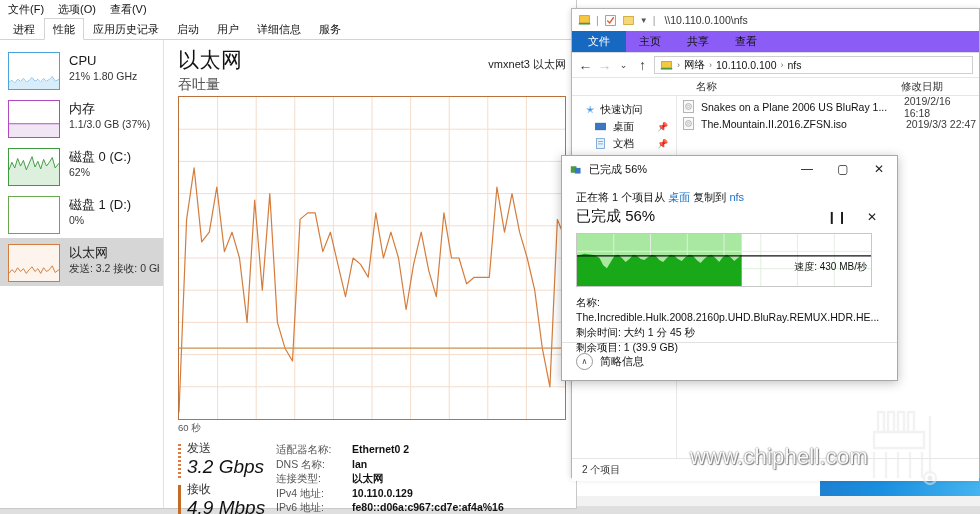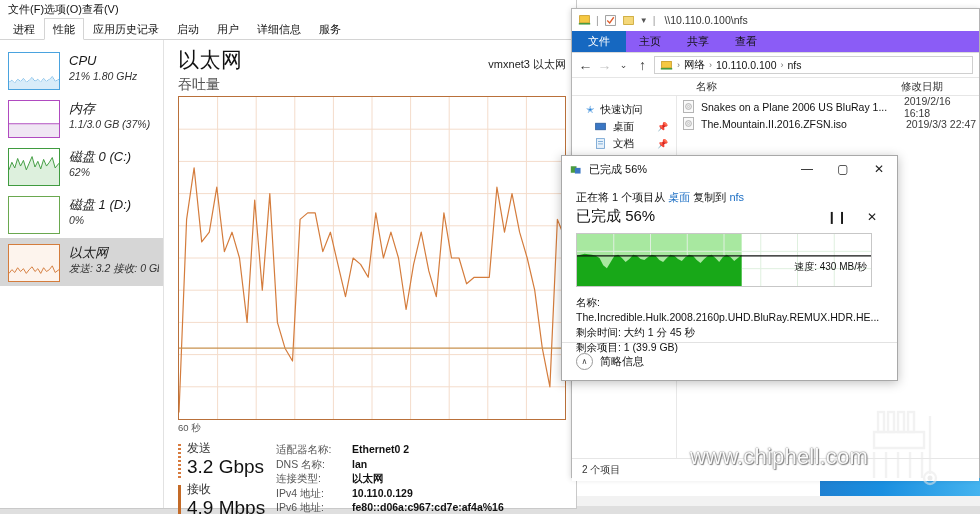--- a/index.html
+++ b/index.html
@@ -17,36 +17,36 @@
 
   
   #wm-logo{position:absolute;right:6px;bottom:28px;width:110px;height:78px;opacity:.55;}
   #wm-text{position:absolute;right:112px;bottom:44px;font-size:22px;color:#fbfbfb;
     letter-spacing:.2px;text-shadow:0 0 2px #7a7a7a,0 0 1px #6a6a6a,1px 1px 1px #888;
     font-family:"Liberation Sans",sans-serif;}
 
   
   #taskmgr{position:absolute;left:0;top:0;width:576px;height:508px;background:#ffffff;
     border-right:1px solid #c9c9c9;border-bottom:1px solid #c9c9c9;}
-  #tm-menu{height:18px;display:flex;align-items:center;padding:0 8px;
+  #tm-menu{height:18px;display:flex;align-items:center;gap:14px;padding:0 8px;
     font-size:11px;color:#111;background:#fff;}
   #tm-menu span{cursor:default;}
   #tm-tabs{height:21px;display:flex;align-items:flex-end;gap:0;padding-left:4px;
     border-bottom:1px solid #d4d4d4;background:#fff;}
   .tm-tab{font-size:11px;color:#111;padding:3px 8px 3px 8px;line-height:14px;
     border:1px solid transparent;border-bottom:none;background:transparent;text-align:center;}
   .tm-tab.active{background:#fff;border:1px solid #d4d4d4;border-bottom:1px solid #fff;
     margin-bottom:-1px;position:relative;}
 
   #tm-body{display:flex;height:468px;}
   
   #tm-side{width:164px;background:#fff;border-right:1px solid #e2e2e2;padding-top:6px;
     box-sizing:border-box;}
   .side-item{display:flex;align-items:flex-start;gap:9px;padding:6px 4px 6px 8px;height:48px;
-    box-sizing:border-box;font-style:italic;}
+    box-sizing:border-box;}
   .side-item.selected{background:#d6d6d6;}
   .thumb{width:52px;height:38px;border:1px solid #888;background:#fff;position:relative;
     overflow:hidden;flex:none;box-sizing:border-box;}
   .thumb svg{display:block;width:100%;height:100%;}
   .side-txt{display:flex;flex-direction:column;justify-content:flex-start;padding-top:1px;
     overflow:hidden;}
   .side-title{font-size:13px;color:#1a1a1a;line-height:16px;white-space:nowrap;}
   .side-sub{font-size:10.5px;color:#333;line-height:14px;white-space:nowrap;}
 
   
@@ -62,21 +62,21 @@
     width:388px;margin-top:2px;}
 
   
   #stats{display:flex;margin-top:7px;gap:0;}
   #stats-left{width:92px;}
   .stat-blk{padding-left:9px;position:relative;margin-bottom:4px;}
   .stat-blk .bar{position:absolute;left:0;top:2px;width:3px;height:34px;}
   .bar-dotted{background:repeating-linear-gradient(to bottom,#d77b3e 0 2px,transparent 2px 4px);}
   .bar-solid{background:#c46b28;}
   .stat-lbl{font-size:12px;color:#333;line-height:13px;}
-  .stat-val{font-size:19px;color:#111;line-height:24px;}
+  .stat-val{font-size:19px;color:#111;line-height:24px;font-style:italic;}
   #stats-right{flex:1;padding-left:6px;}
   .kv{display:flex;font-size:10.5px;line-height:14.5px;}
   .kv .k{width:76px;color:#555;flex:none;}
   .kv .v{color:#111;font-weight:bold;}
 
   
   #explorer{position:absolute;left:571px;top:8px;width:409px;height:470px;background:#fff;
     border:1px solid #b4b4b4;box-shadow:0 1px 6px rgba(0,0,0,.18);box-sizing:border-box;}
   #ex-title{height:22px;display:flex;align-items:center;gap:5px;padding:0 6px;background:#fff;
     font-size:10.5px;color:#222;}

